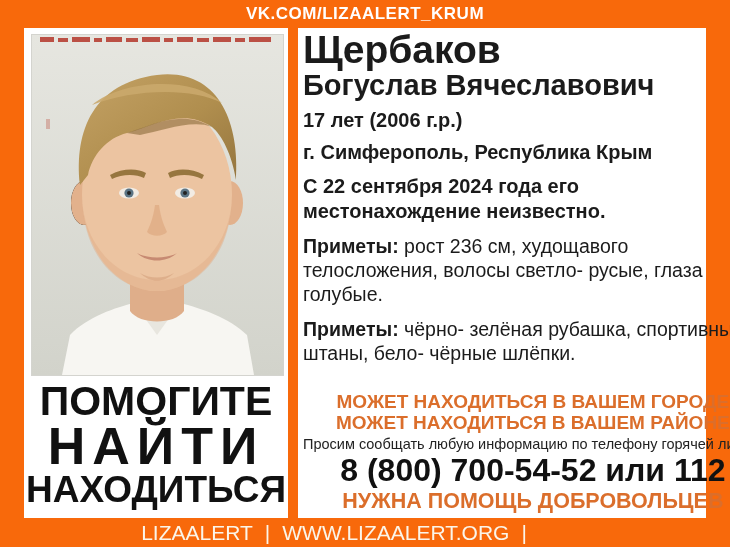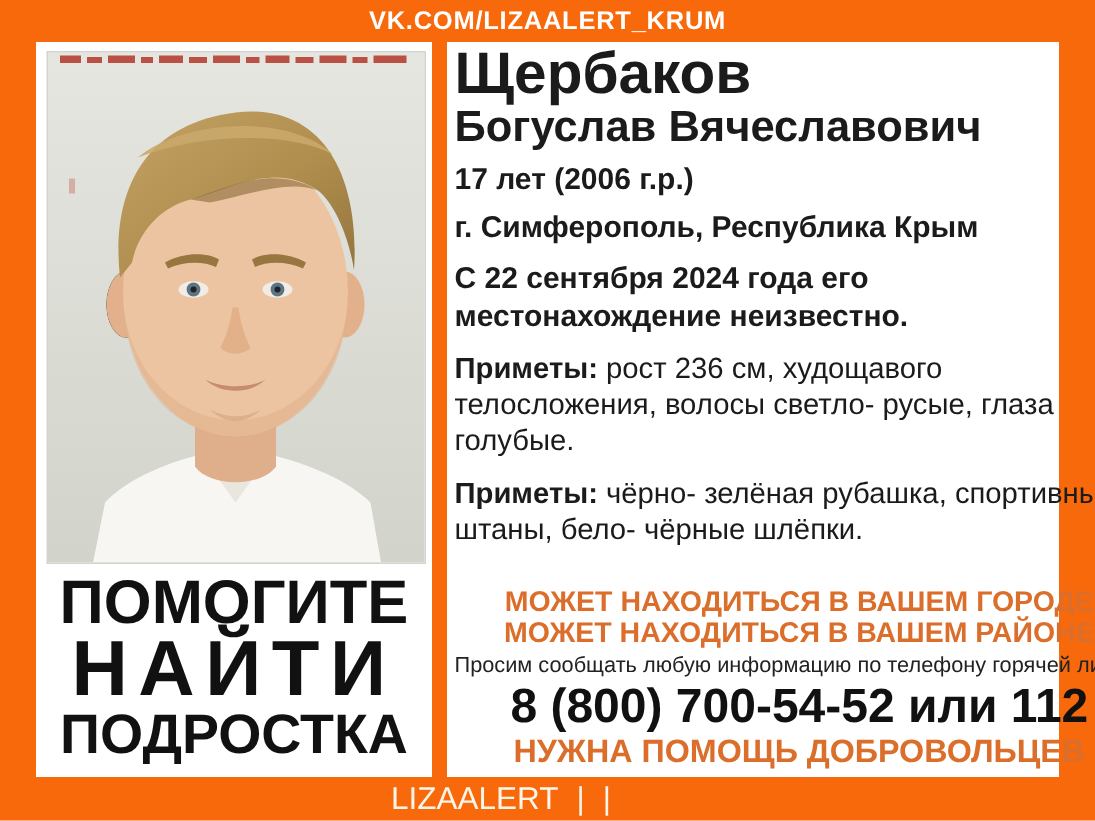--- a/index.html
+++ b/index.html
@@ -151,21 +151,21 @@
         <path d="M123 170 C121 185 117 192 115 197 C120 202 130 202 135 197 C133 192 129 185 127 170 Z" fill="#dba379" opacity="0.55"></path>
 
         <path d="M105 218 C115 224 135 224 145 218 C135 228 115 228 105 218 Z" fill="#c78a72"></path>
 
         <path d="M108 238 C118 244 132 244 142 238 C132 248 118 248 108 238 Z" fill="#cf9a76" opacity="0.5"></path>
       </svg>
     </div>
     <div class="headline">
       <span class="hl1">ПОМОГИТЕ</span>
       <span class="hl2">НАЙТИ</span>
-      <span class="hl3">ПОДРОСТКА</span>
+      <span class="hl3">НАХОДИТЬСЯ</span>
     </div>
   </section>
 
   <div class="divider"></div>
 
   <section class="right-col">
     <h1 class="surname">Щербаков</h1>
     <h2 class="given-names">Богуслав Вячеславович</h2>
     <div class="age">17 лет (2006 г.р.)</div>
     <div class="location">г. Симферополь, Республика Крым</div>
@@ -182,14 +182,15 @@
       <div class="hotline-label">Просим сообщать любую информацию по телефону горячей линии:</div>
       <div class="phone">8 (800) 700-54-52 или 112</div>
       <div class="volunteers">НУЖНА ПОМОЩЬ ДОБРОВОЛЬЦЕВ</div>
     </div>
   </section>
 </main>
 
 <footer class="footer-bar">
   <span>LIZAALERT</span>
   <span class="sep">|</span>
+  <span>WWW.LIZAALERT.ORG</span>
   <span class="sep">|</span>
 </footer>
 
 </body></html>

